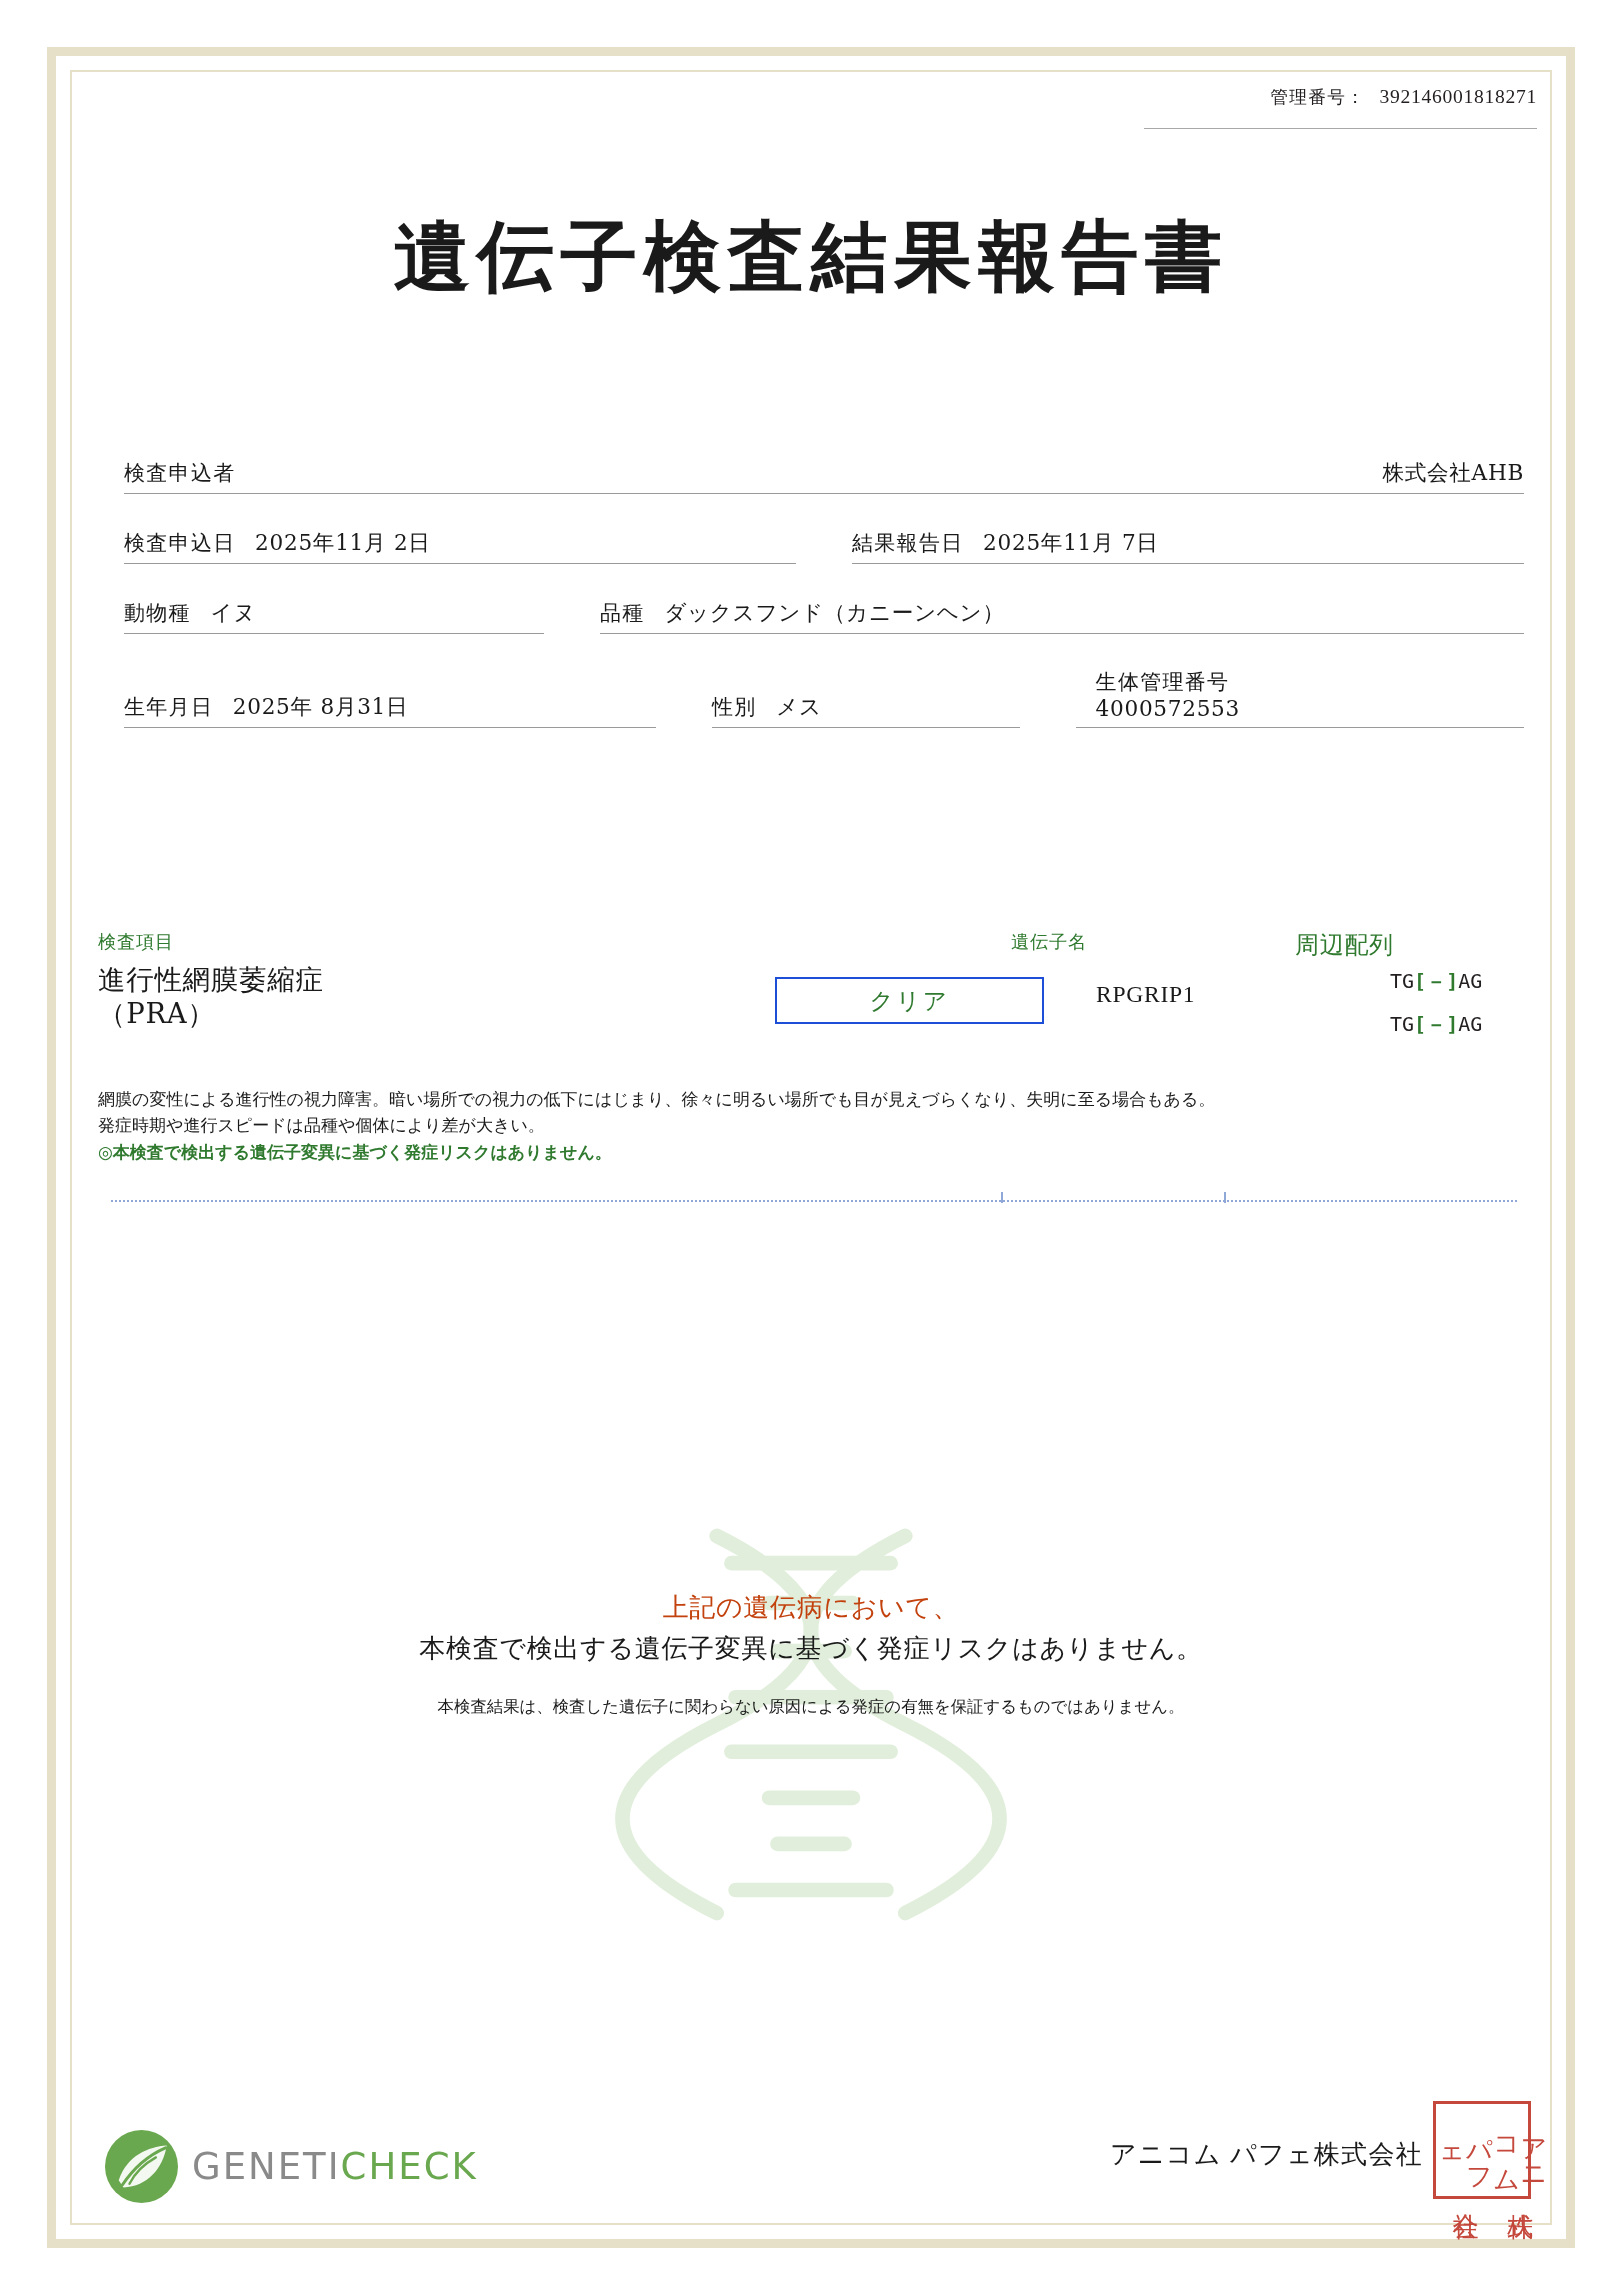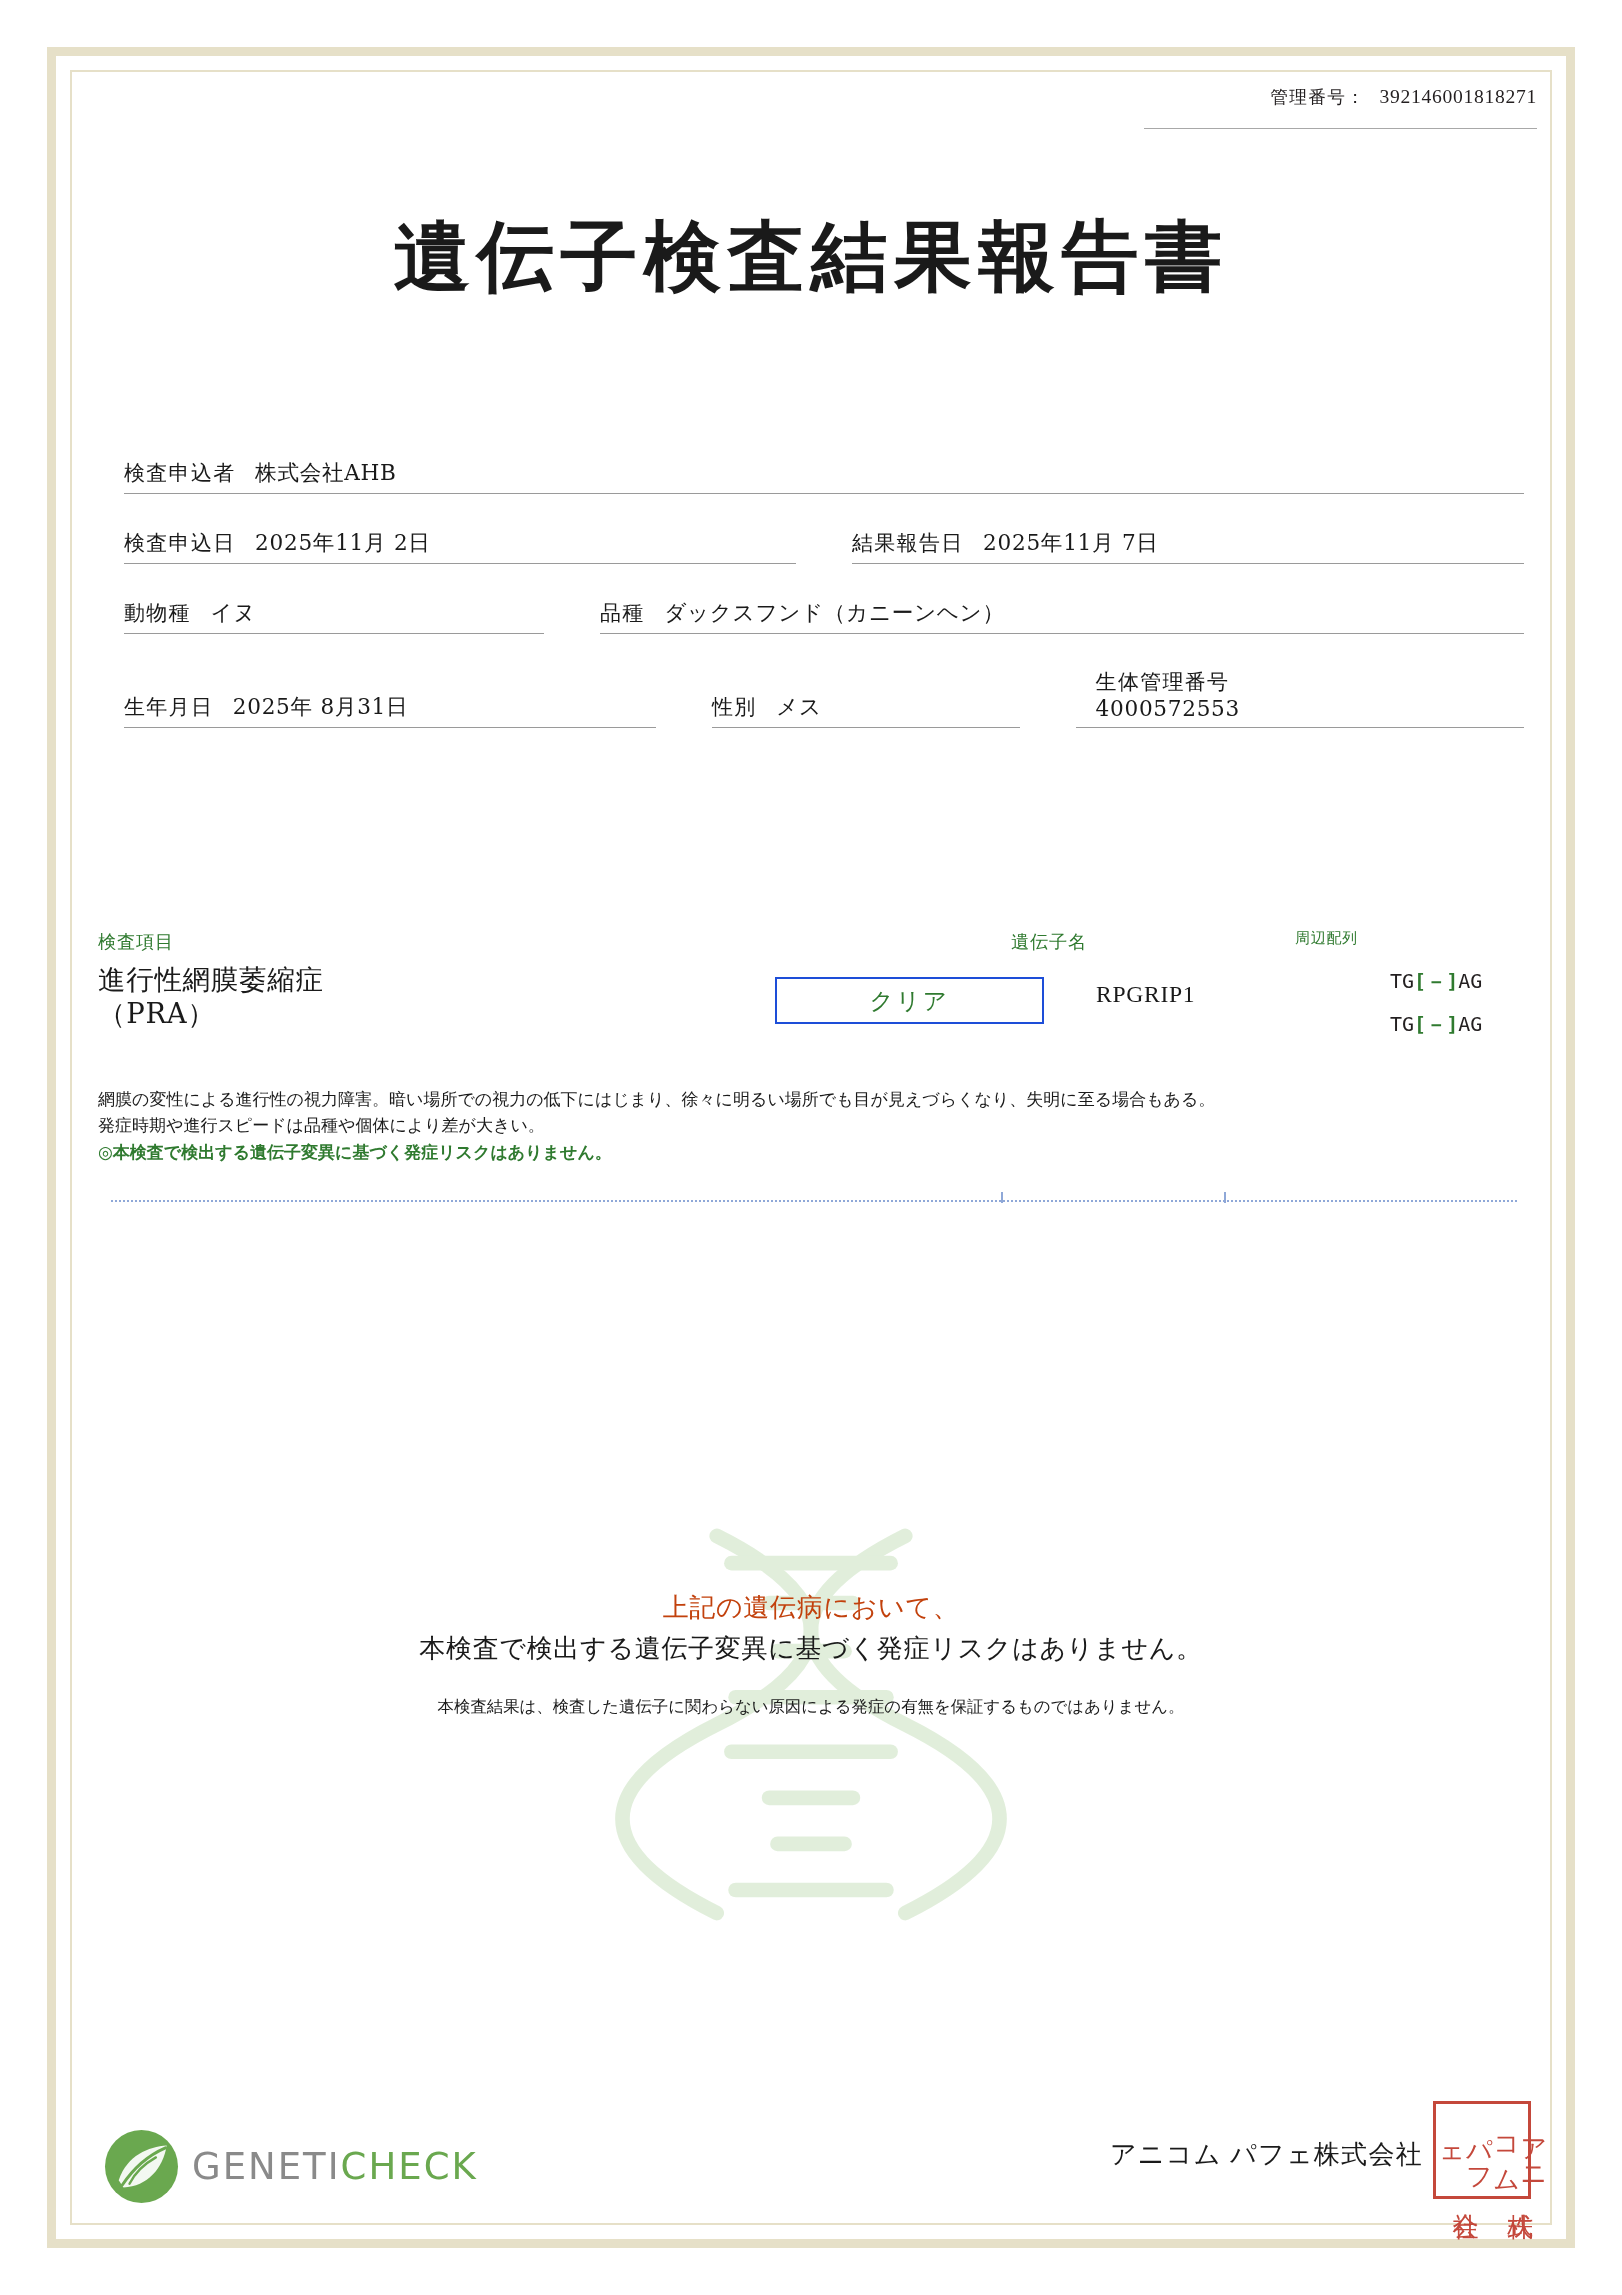--- a/index.html
+++ b/index.html
@@ -111,21 +111,21 @@
     color: #1a1a1a;
   }
   .fld .val {
     font-size: 21.6px;
     font-family: "DejaVu Serif", serif;
     letter-spacing: 0.7px;
     margin-left: 19.6px;
     white-space: nowrap;
     color: #1a1a1a;
   }
-  .w-full { width: 100%; }
+  .w-full { width: 100%; justify-content: space-between; }
   .w-applydate { width: 48%; }
   .w-reportdate { width: 48%; margin-left: 4%; }
   .w-species { width: 30%; }
   .w-breed { width: 66%; margin-left: 4%; }
   .w-birth { width: 38%; }
   .w-sex { width: 22%; margin-left: 4%; }
   .w-id { width: 32%; margin-left: 4%; flex-direction: column; }
 
   
   .test-head {
@@ -147,21 +147,21 @@
     position: absolute;
     left: 913px;
     font-size: 18.3px;
     color: #2f7a2f;
     font-family: "DejaVu Serif", serif;
     letter-spacing: 0.7px;
   }
   .test-head .h-seq {
     position: absolute;
     left: 1197px;
-    font-size: 15px;
+    font-size: 24px;
     color: #2f7a2f;
     font-family: "DejaVu Serif", serif;
     letter-spacing: 0.7px;
   }
 
   .test-body {
     position: absolute;
     top: 898px;
     left: 13px;
     right: 13px;

